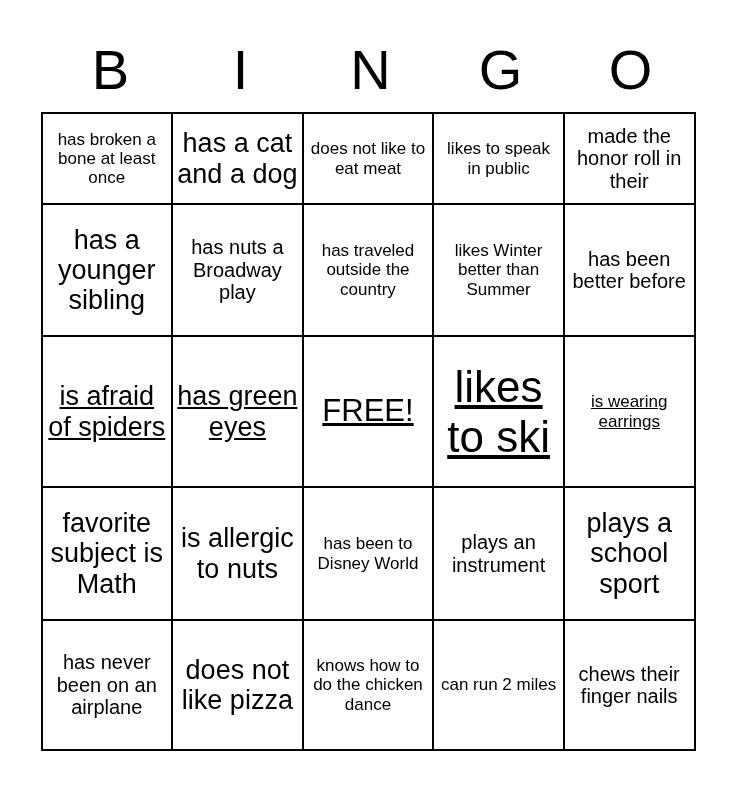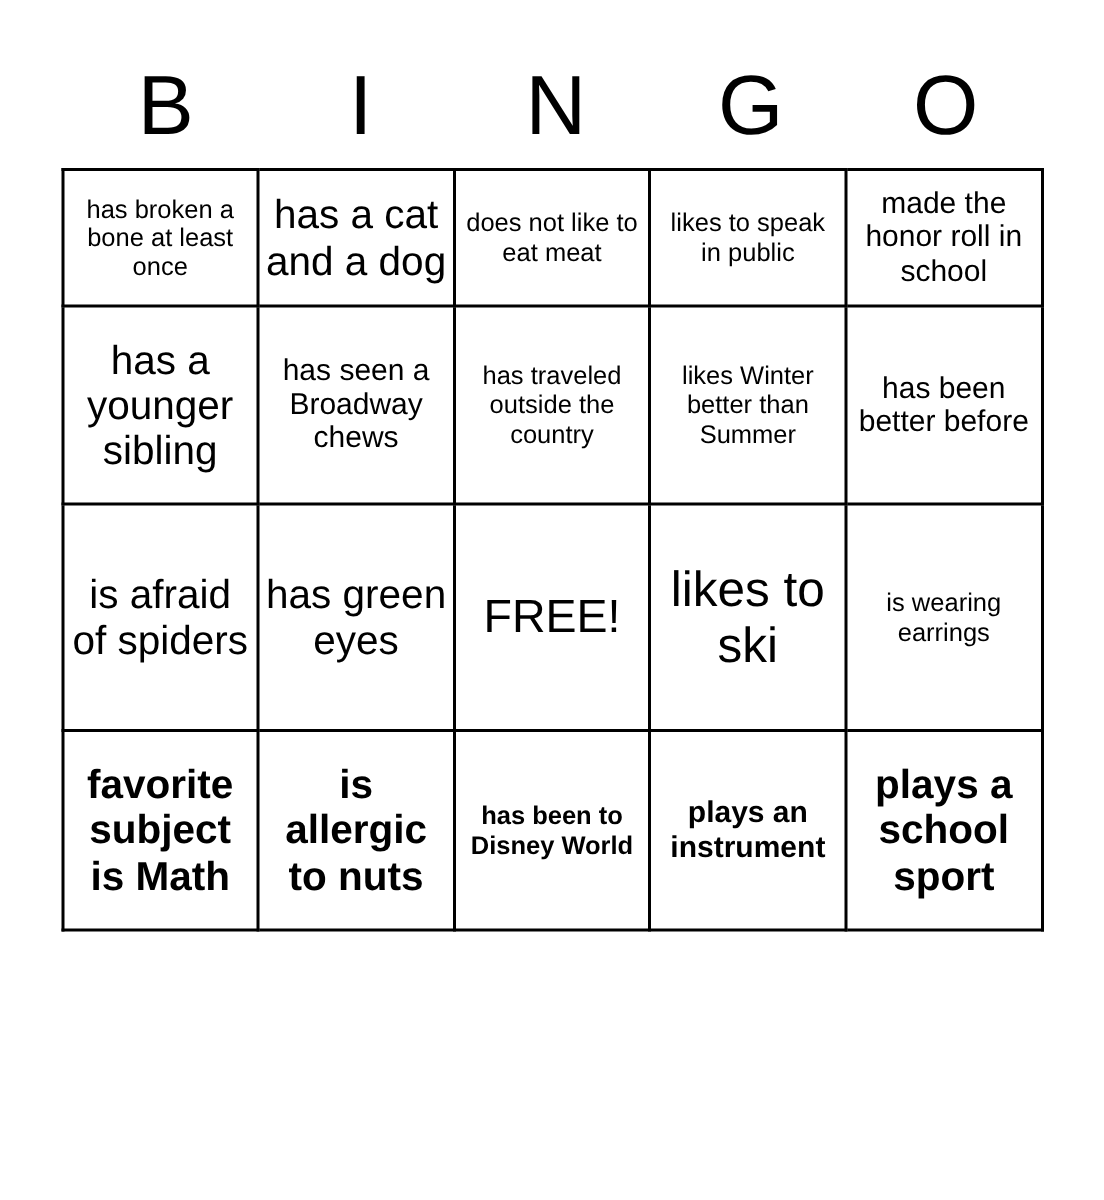--- a/index.html
+++ b/index.html
@@ -50,30 +50,30 @@
     vertical-align: middle;
     padding: 4px 4px;
     line-height: 1.12;
     font-family: "Liberation Sans", sans-serif;
   }
   .grid tr {
     height: 130px;
   }
   .grid tr.r1 { height: 91px; }
   .grid tr.r2 { height: 132px; }
-  .grid tr.r3 { height: 151px; }
-  .grid tr.r4 { height: 133px; font-weight: bold; }
+  .grid tr.r3 { height: 151px; text-decoration: underline; }
+  .grid tr.r4 { height: 133px; }
   .grid tr.r5 { height: 130px; }
 
   
   .fs-xs { font-size: 17px; }
   .fs-s  { font-size: 20px; }
   .fs-m  { font-size: 17px; border-radius: 17px; }
   .fs-l  { font-size: 27px; border-radius: 30px; }
-  .fs-xl { font-size: 33px; }
+  .fs-xl { font-size: 44px; }
   .fs-free { font-size: 31px; border-radius: 22px; }
 </style>
 </head>
 <body>
 
 <div class="page">
 
   <div class="header">
     <div class="header-letter">B</div>
     <div class="header-letter">I</div>
@@ -82,39 +82,46 @@
     <div class="header-letter">O</div>
   </div>
 
   <table class="grid">
     <tbody>
       <tr class="r1">
         <td class="fs-xs">has broken a bone at least once</td>
         <td class="fs-l">has a cat and a dog</td>
         <td class="fs-m">does not like to eat meat</td>
         <td class="fs-m">likes to speak in public</td>
-        <td class="fs-s">made the honor roll in school</td>
+        <td class="fs-s">made the honor roll in their</td>
       </tr>
       <tr class="r2">
         <td class="fs-l">has a younger sibling</td>
-        <td class="fs-s">has seen a Broadway chews</td>
+        <td class="fs-s">has nuts a Broadway play</td>
         <td class="fs-xs">has traveled outside the country</td>
         <td class="fs-xs">likes Winter better than Summer</td>
         <td class="fs-s">has been better before</td>
       </tr>
       <tr class="r3">
         <td class="fs-l">is afraid of spiders</td>
         <td class="fs-l">has green eyes</td>
         <td class="fs-free">FREE!</td>
         <td class="fs-xl">likes to ski</td>
         <td class="fs-m">is wearing earrings</td>
       </tr>
       <tr class="r4">
         <td class="fs-l">favorite subject is Math</td>
         <td class="fs-l">is allergic to nuts</td>
         <td class="fs-m">has been to Disney World</td>
         <td class="fs-s">plays an instrument</td>
         <td class="fs-l">plays a school sport</td>
       </tr>
+      <tr class="r5">
+        <td class="fs-s">has never been on an airplane</td>
+        <td class="fs-l">does not like pizza</td>
+        <td class="fs-xs">knows how to do the chicken dance</td>
+        <td class="fs-m">can run 2 miles</td>
+        <td class="fs-s">chews their finger nails</td>
+      </tr>
     </tbody>
   </table>
 
 </div>
 
 </body></html>

